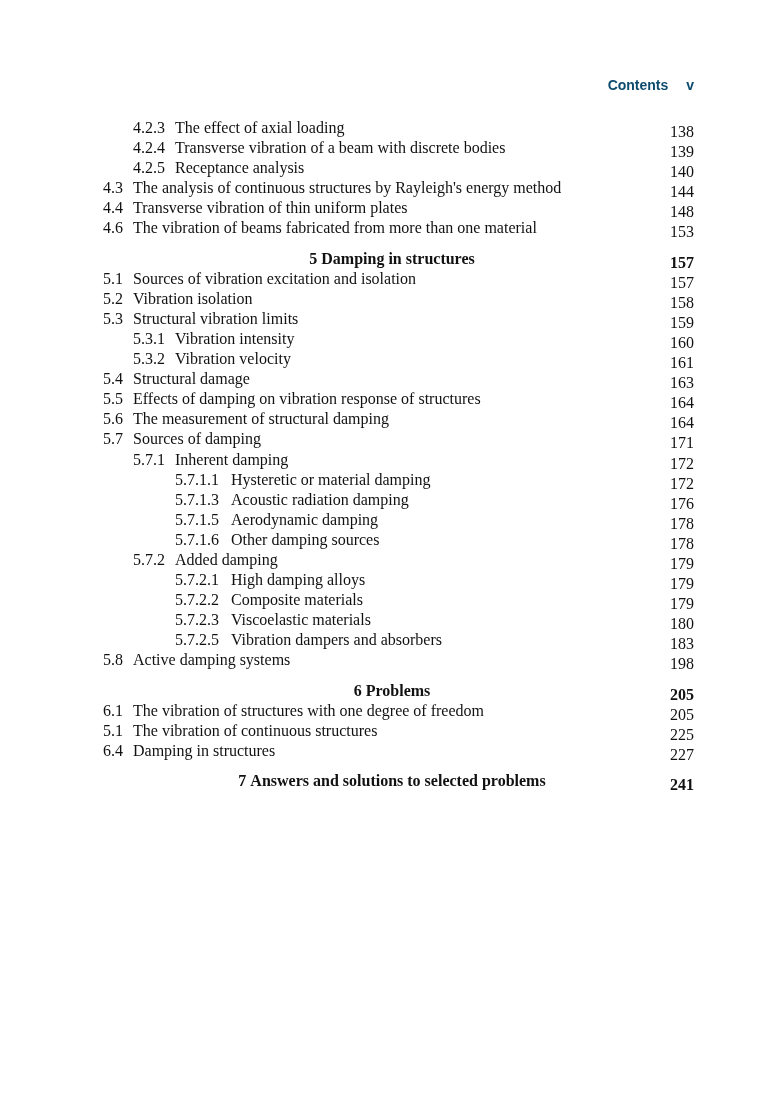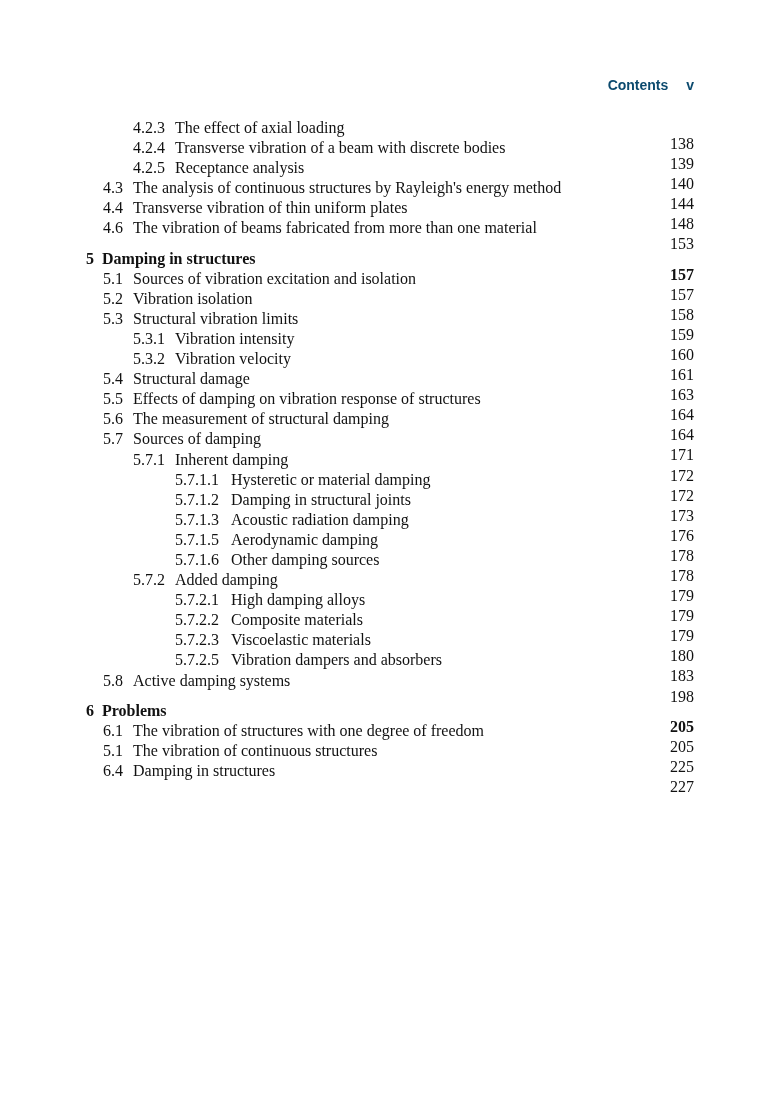--- a/index.html
+++ b/index.html
@@ -3,22 +3,22 @@
 <meta charset="utf-8">
 <style>
   html, body { margin: 0; padding: 0; background: #ffffff; }
   body { width: 768px; height: 1110px; position: relative; overflow: hidden; color: #111; }
   .header { position: absolute; top: 77px; right: 74px; font-family: "Liberation Sans", sans-serif; font-weight: bold; font-size: 14px; color: #0c4a6e; }
   .header .ttl { margin-right: 14px; }
   .toc { position: absolute; left: 86px; top: 118px; width: 608px; font-family: "Liberation Serif", serif; font-size: 16px; }
   .row { position: relative; height: 20.1px; line-height: 20.1px; white-space: nowrap; }
   .row .num { display: inline-block; }
   .row .lbl { }
-  .row .pg { position: absolute; right: 0; top: 16px; }
-  .l0 { padding-left: 0; font-weight: bold; }
+  .row .pg { position: absolute; right: 0; top: 4px; }
+  .l0 { padding-left: 0; font-weight: bold; text-align: center; }
   .l1 { padding-left: 17px; }
   .l2 { padding-left: 47px; }
   .l3 { padding-left: 89px; }
   .gap { height: 10px; }
   .num-w0 { width: 16px; }
   .num-w1 { width: 30px; }
   .num-w2 { width: 42px; }
   .num-w3 { width: 56px; }
 </style>
 </head>
@@ -45,32 +45,34 @@
       <div class="row l1"><span class="num num-w1">5.2</span><span class="lbl">Vibration isolation</span><span class="pg">158</span></div>
       <div class="row l1"><span class="num num-w1">5.3</span><span class="lbl">Structural vibration limits</span><span class="pg">159</span></div>
       <div class="row l2"><span class="num num-w2">5.3.1</span><span class="lbl">Vibration intensity</span><span class="pg">160</span></div>
       <div class="row l2"><span class="num num-w2">5.3.2</span><span class="lbl">Vibration velocity</span><span class="pg">161</span></div>
       <div class="row l1"><span class="num num-w1">5.4</span><span class="lbl">Structural damage</span><span class="pg">163</span></div>
       <div class="row l1"><span class="num num-w1">5.5</span><span class="lbl">Effects of damping on vibration response of structures</span><span class="pg">164</span></div>
       <div class="row l1"><span class="num num-w1">5.6</span><span class="lbl">The measurement of structural damping</span><span class="pg">164</span></div>
       <div class="row l1"><span class="num num-w1">5.7</span><span class="lbl">Sources of damping</span><span class="pg">171</span></div>
       <div class="row l2"><span class="num num-w2">5.7.1</span><span class="lbl">Inherent damping</span><span class="pg">172</span></div>
       <div class="row l3"><span class="num num-w3">5.7.1.1</span><span class="lbl">Hysteretic or material damping</span><span class="pg">172</span></div>
-      <div class="row l3"><span class="num num-w3">5.7.1.2</span><span class="lbl">Damping in structural joints</span><span class="pg">173</span></div>
       <div class="row l3"><span class="num num-w3">5.7.1.3</span><span class="lbl">Acoustic radiation damping</span><span class="pg">176</span></div>
       <div class="row l3"><span class="num num-w3">5.7.1.5</span><span class="lbl">Aerodynamic damping</span><span class="pg">178</span></div>
       <div class="row l3"><span class="num num-w3">5.7.1.6</span><span class="lbl">Other damping sources</span><span class="pg">178</span></div>
       <div class="row l2"><span class="num num-w2">5.7.2</span><span class="lbl">Added damping</span><span class="pg">179</span></div>
       <div class="row l3"><span class="num num-w3">5.7.2.1</span><span class="lbl">High damping alloys</span><span class="pg">179</span></div>
       <div class="row l3"><span class="num num-w3">5.7.2.2</span><span class="lbl">Composite materials</span><span class="pg">179</span></div>
       <div class="row l3"><span class="num num-w3">5.7.2.3</span><span class="lbl">Viscoelastic materials</span><span class="pg">180</span></div>
       <div class="row l3"><span class="num num-w3">5.7.2.5</span><span class="lbl">Vibration dampers and absorbers</span><span class="pg">183</span></div>
       <div class="row l1"><span class="num num-w1">5.8</span><span class="lbl">Active damping systems</span><span class="pg">198</span></div>
     </div>
   <div class="gap"></div>
   <div id="block3">
       <div class="row l0"><span class="num num-w0">6</span><span class="lbl">Problems</span><span class="pg">205</span></div>
       <div class="row l1"><span class="num num-w1">6.1</span><span class="lbl">The vibration of structures with one degree of freedom</span><span class="pg">205</span></div>
       <div class="row l1"><span class="num num-w1">5.1</span><span class="lbl">The vibration of continuous structures</span><span class="pg">225</span></div>
       <div class="row l1"><span class="num num-w1">6.4</span><span class="lbl">Damping in structures</span><span class="pg">227</span></div>
     </div>
   <div class="gap"></div>
+  <div id="block4">
+      <div class="row l0"><span class="num num-w0">7</span><span class="lbl">Answers and solutions to selected problems</span><span class="pg">241</span></div>
+    </div>
 </div>
 
 </body></html>

